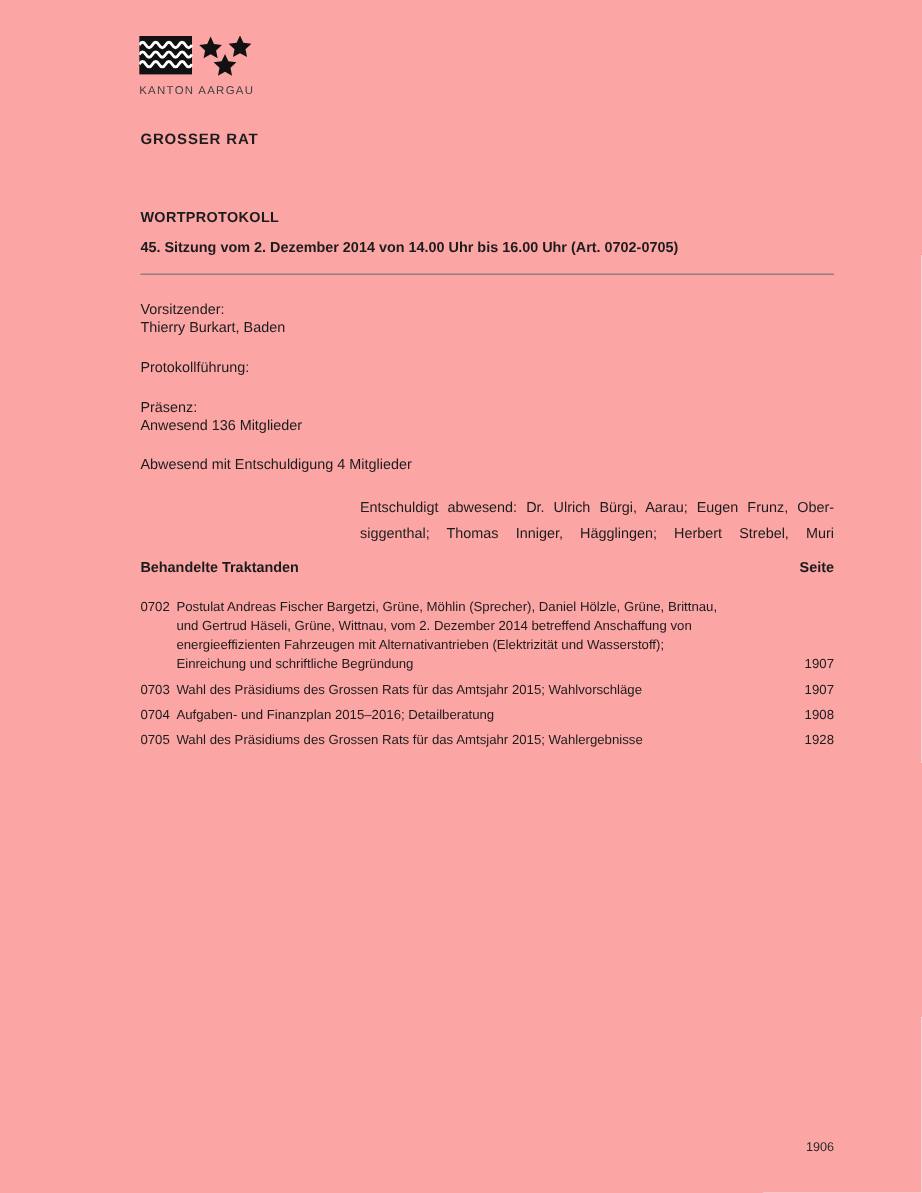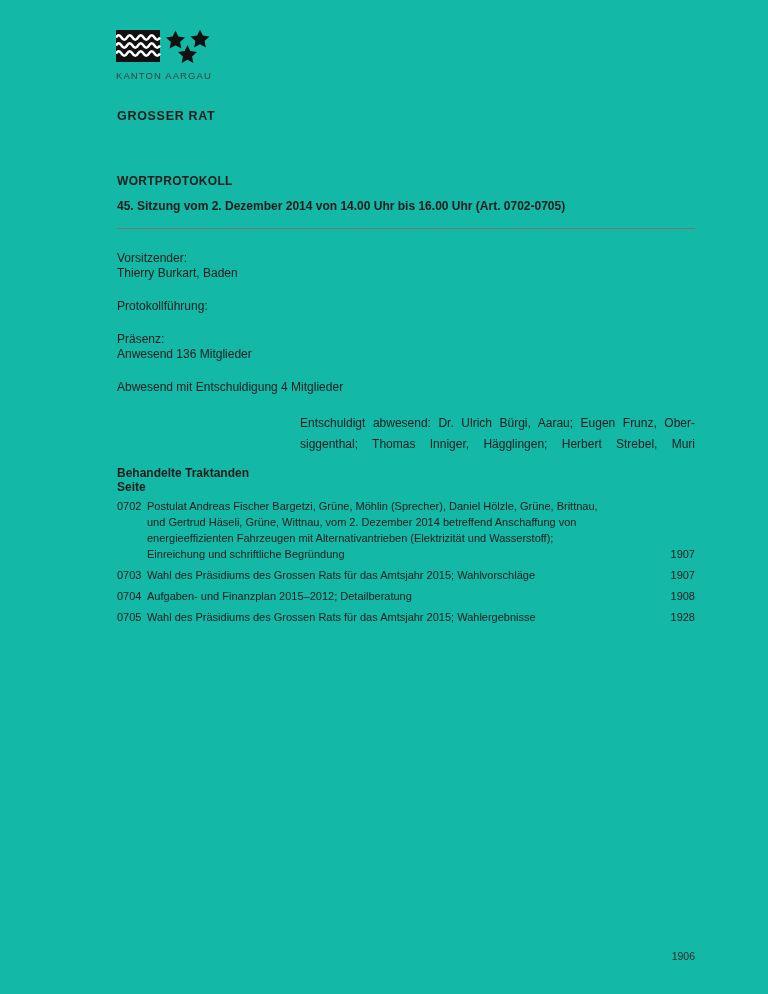--- a/index.html
+++ b/index.html
@@ -1,20 +1,20 @@
 <!DOCTYPE html>
 <html lang="de"><head>
 <meta charset="utf-8">
 <style>
   html, body { margin: 0; padding: 0; background: #ffffff; }
   .page {
     position: relative;
     width: 768px;
     height: 994px;
-    background: #14b8a6;
+    background: #fca5a5;
     font-family: "Liberation Sans", sans-serif;
     color: #1c1c1c;
     overflow: hidden;
   }
   .logo { position: absolute; left: 116px; top: 30px; }
   .logo svg { display: block; }
   .logo-caption {
     margin-top: 4px;
     font-size: 9.5px;
     letter-spacing: 1.1px;
@@ -42,21 +42,21 @@
     font-size: 12px;
   }
   .meta-row { display: flex; line-height: 15px; margin-bottom: 18px; flex-direction: column; }
   .meta-label { width: 183px; flex-shrink: 0; }
   .meta-value { flex: 1; }
   .excused { margin-left: 183px; width: 395px; }
   .excused-line { line-height: 21px; text-align: justify; text-align-last: justify; }
   .agenda-header {
     position: absolute; left: 117px; top: 466px; width: 578px;
     display: flex; justify-content: space-between;
-    font-size: 12px; font-weight: bold; flex-direction: column;
+    font-size: 12px; font-weight: bold;
   }
   .agenda-items {
     position: absolute; left: 117px; top: 498px; width: 578px;
     font-size: 11px;
   }
   .agenda-item { display: flex; margin-bottom: 5px; }
   .item-number { width: 30px; flex-shrink: 0; line-height: 16px; }
   .item-lines { flex: 1; line-height: 16px; min-width: 0; }
   .item-line { white-space: nowrap; }
   .item-page { width: 40px; text-align: right; line-height: 16px; align-self: flex-end; }
@@ -135,21 +135,21 @@
       <div class="item-number">0703</div>
       <div class="item-lines">
         <div class="item-line">Wahl des Präsidiums des Grossen Rats für das Amtsjahr 2015; Wahlvorschläge</div>
       </div>
       <div class="item-page">1907</div>
     </div>
 
     <div class="agenda-item">
       <div class="item-number">0704</div>
       <div class="item-lines">
-        <div class="item-line">Aufgaben- und Finanzplan 2015–2012; Detailberatung</div>
+        <div class="item-line">Aufgaben- und Finanzplan 2015–2016; Detailberatung</div>
       </div>
       <div class="item-page">1908</div>
     </div>
 
     <div class="agenda-item">
       <div class="item-number">0705</div>
       <div class="item-lines">
         <div class="item-line">Wahl des Präsidiums des Grossen Rats für das Amtsjahr 2015; Wahlergebnisse</div>
       </div>
       <div class="item-page">1928</div>

